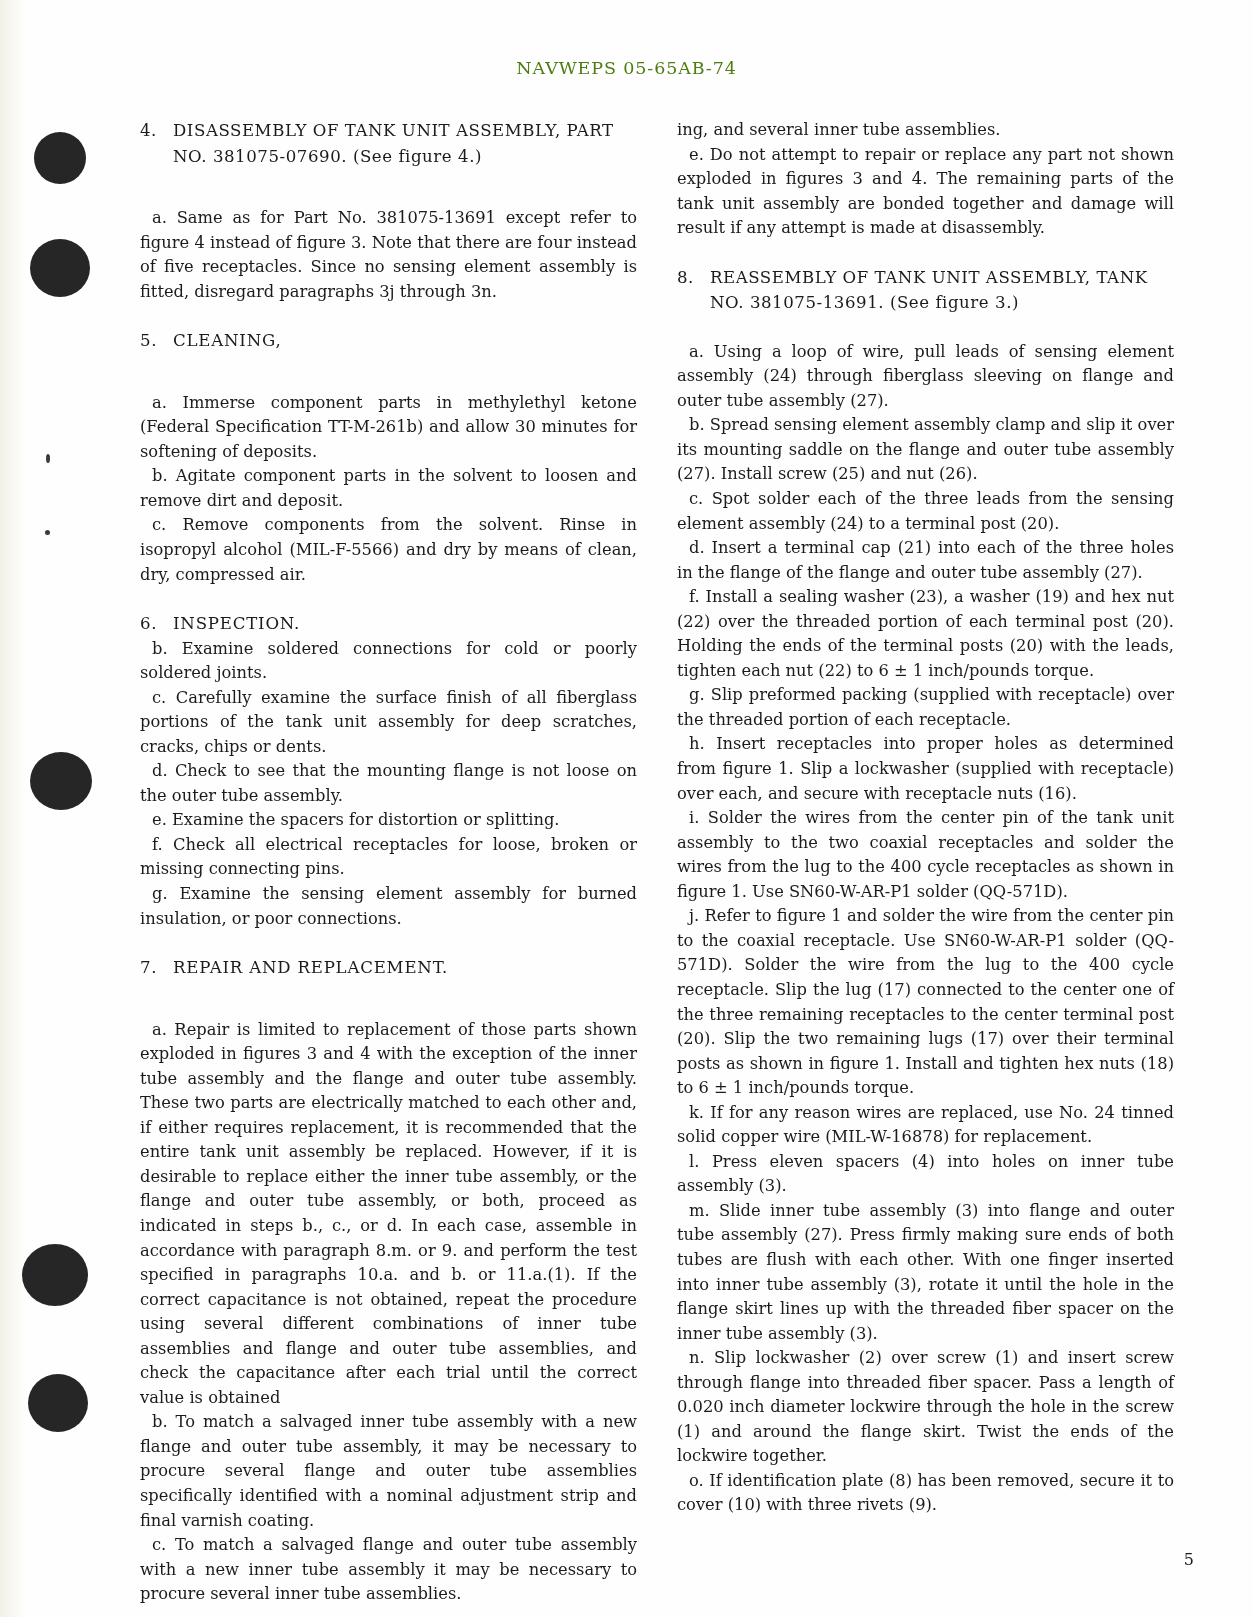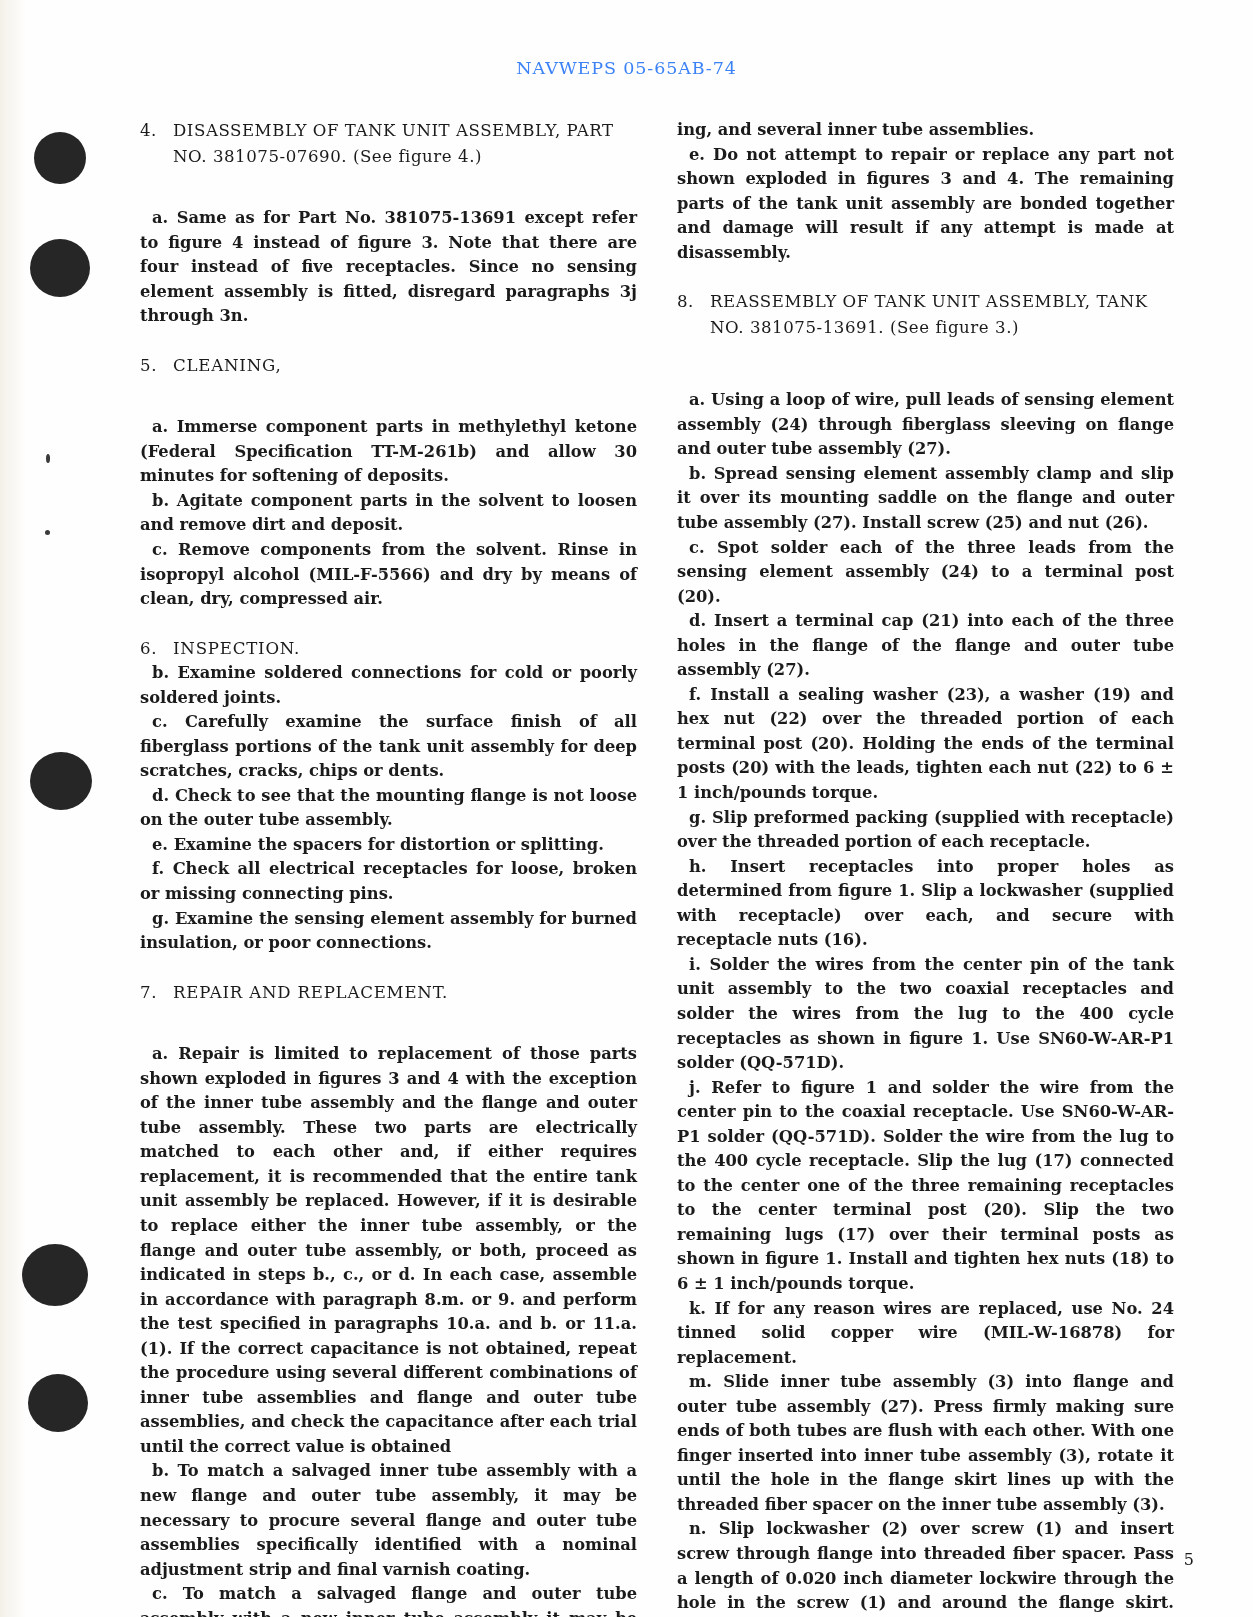--- a/index.html
+++ b/index.html
@@ -42,21 +42,21 @@
 
   .running-head {
     position: absolute;
     top: 58px;
     left: 0;
     width: 1253px;
     text-align: center;
     font-size: 17.5px;
     letter-spacing: 0.9px;
     font-family: "DejaVu Serif", "Liberation Serif", serif;
-    color: #3b82f6;
+    color: #4d7c0f;
   }
 
   .columns {
     position: absolute;
     top: 118px;
     left: 140px;
     width: 1035px;
     display: flex;
     gap: 40px;
   }
@@ -64,21 +64,20 @@
     width: 497px;
   }
 
   p {
     margin: 0;
     font-size: 16.3px;
     line-height: 24.55px;
     text-align: justify;
     text-justify: inter-word;
     color: #1b1b1b;
-    font-weight: bold;
     -webkit-font-smoothing: none;
   }
 
   
   .section-head {
     display: flex;
     margin-top: 0;
     font-size: 16.6px;
     line-height: 25.5px;
     letter-spacing: 0.55px;
@@ -94,21 +93,21 @@
   .section-head.single {
     letter-spacing: 0.8px;
   }
 
   
   .sub {
     text-indent: 12px;
   }
   .gap-lg { margin-top: 37px; }
   .gap-md { margin-top: 24px; }
-  .gap-xl { margin-top: 48px; }
+  .gap-xl { margin-top: 24px; }
 
   .folio {
     position: absolute;
     right: 59px;
     bottom: 48px;
     font-size: 16px;
     color: #1b1b1b;
   }
 </style>
 </head>
@@ -190,20 +189,21 @@
       <p class="sub gap-xl">a.  Using a loop of wire, pull leads of sensing element assembly (24) through fiberglass sleeving on flange and outer tube assembly (27).</p>
       <p class="sub">b.  Spread sensing element assembly clamp and slip it over its mounting saddle on the flange and outer tube assembly (27).  Install screw (25) and nut (26).</p>
       <p class="sub">c.  Spot solder each of the three leads from the sensing element assembly (24) to a terminal post (20).</p>
       <p class="sub">d.  Insert a terminal cap (21) into each of the three holes in the flange of the flange and outer tube assembly (27).</p>
       <p class="sub">f.  Install a sealing washer (23), a washer (19) and hex nut (22) over the threaded portion of each terminal post (20).  Holding the ends of the terminal posts (20) with the leads, tighten each nut (22) to 6 ± 1 inch/pounds torque.</p>
       <p class="sub">g.  Slip preformed packing (supplied with receptacle) over the threaded portion of each receptacle.</p>
       <p class="sub">h.  Insert receptacles into proper holes as determined from figure 1.  Slip a lockwasher (supplied with receptacle) over each, and secure with receptacle nuts (16).</p>
       <p class="sub">i.  Solder the wires from the center pin of the tank unit assembly to the two coaxial receptacles and solder the wires from the lug to the 400 cycle receptacles as shown in figure 1.  Use SN60-W-AR-P1 solder (QQ-571D).</p>
       <p class="sub">j.  Refer to figure 1 and solder the wire from the center pin to the coaxial receptacle.  Use SN60-W-AR-P1 solder (QQ-571D).  Solder the wire from the lug to the 400 cycle receptacle.  Slip the lug (17) connected to the center one of the three remaining receptacles to the center terminal post (20).  Slip the two remaining lugs (17) over their terminal posts as shown in figure 1.  Install and tighten hex nuts (18) to 6 ± 1 inch/pounds torque.</p>
       <p class="sub">k.  If for any reason wires are replaced, use No. 24 tinned solid copper wire (MIL-W-16878) for replacement.</p>
+      <p class="sub">l.  Press eleven spacers (4) into holes on inner tube assembly (3).</p>
       <p class="sub">m.  Slide inner tube assembly (3) into flange and outer tube assembly (27).  Press firmly making sure ends of both tubes are flush with each other.  With one finger inserted into inner tube assembly (3), rotate it until the hole in the flange skirt lines up with the threaded fiber spacer on the inner tube assembly (3).</p>
       <p class="sub">n.  Slip lockwasher (2) over screw (1) and insert screw through flange into threaded fiber spacer.  Pass a length of 0.020 inch diameter lockwire through the hole in the screw (1) and around the flange skirt.  Twist the ends of the lockwire together.</p>
       <p class="sub">o.  If identification plate (8) has been removed, secure it to cover (10) with three rivets (9).</p>
 
     </div>
   </div>
 
   <div class="folio">5</div>
 </div>
 

